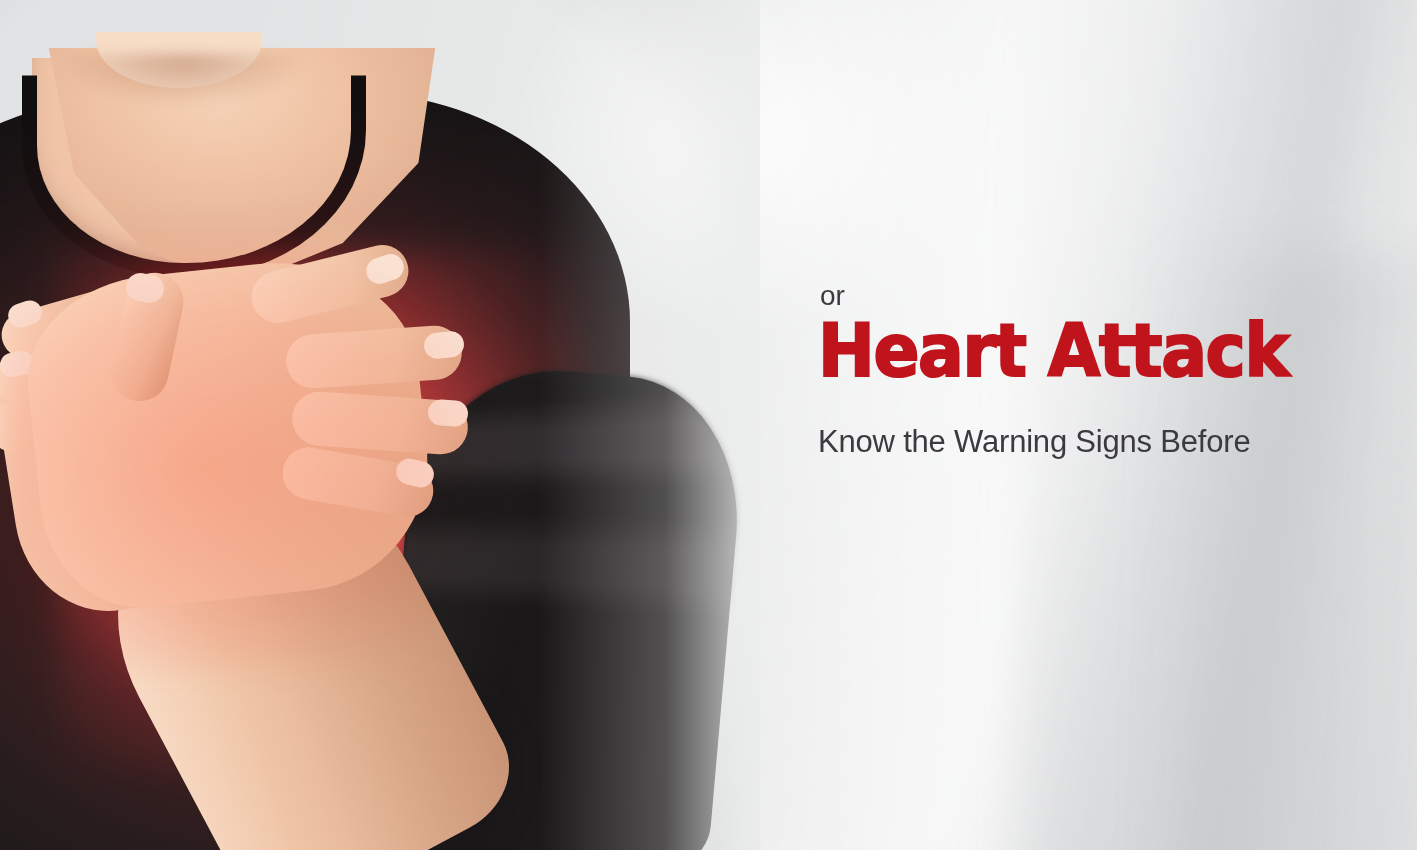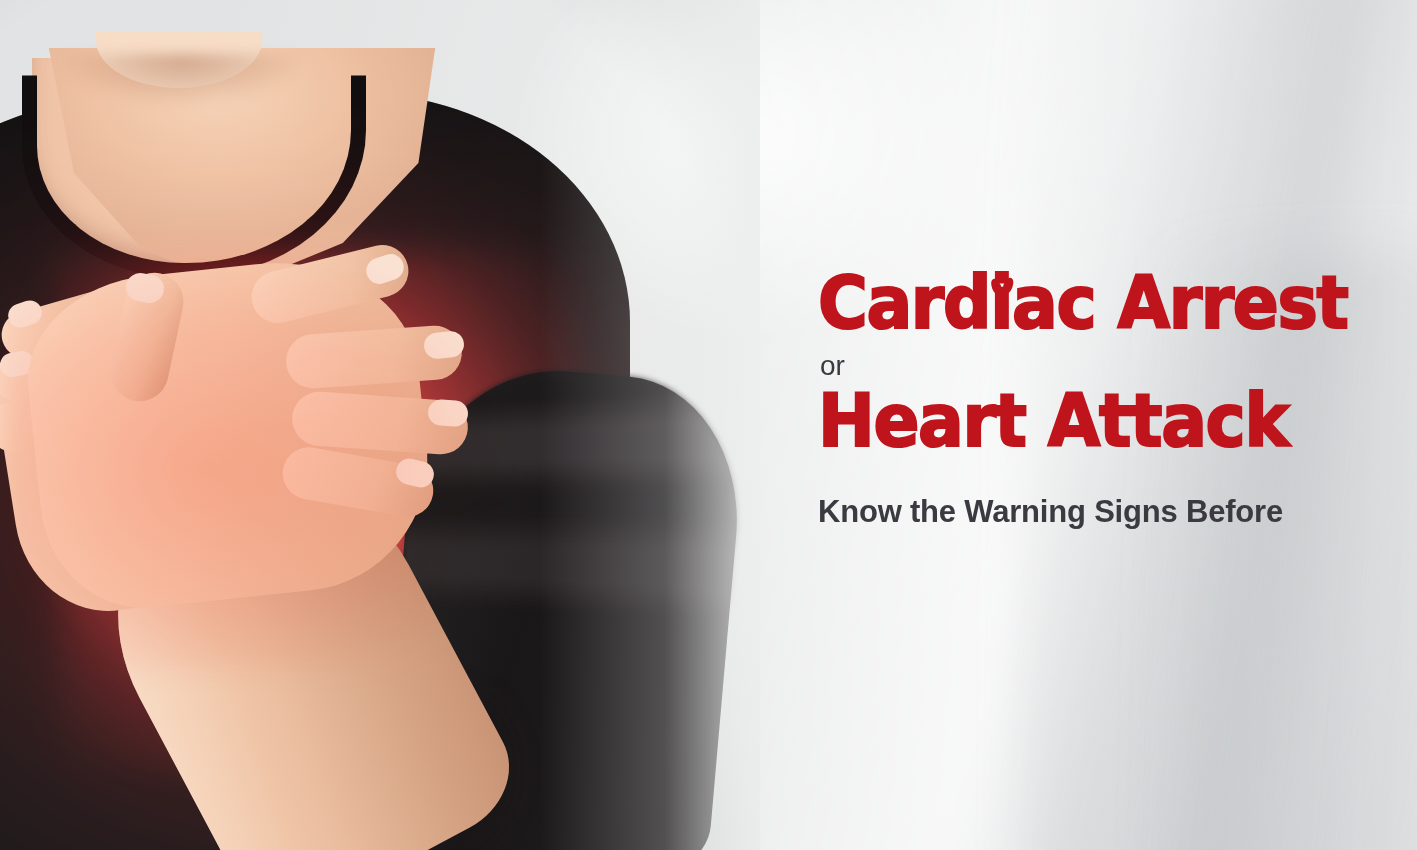--- a/index.html
+++ b/index.html
@@ -335,21 +335,21 @@
     line-height: 1;
     color: #3a3a40;
     margin: 14px 0 6px 2px;
     letter-spacing: 0px;
   }
   .headline.line2 {
     margin-top: 2px;
   }
   .sub1 {
     font-family: "Liberation Sans", sans-serif;
-    font-weight: 700;
+    font-weight: 400;
     font-size: 31px;
     line-height: 1.18;
     color: #3a3a40;
     margin-top: 38px;
     letter-spacing: -0.2px;
     white-space: nowrap;
   }
   .sub2 {
     font-family: "Liberation Sans", sans-serif;
     font-weight: 700;
@@ -426,27 +426,20 @@
     <div class="nail" style="left:126px; top:274px; width:38px; height:28px; transform:rotate(10deg);"></div>
 
     <div class="hands-tint"></div>
 
     <div class="photo-vignette"></div>
     <div class="photo-feather"></div>
   </div>
 
   <div class="text-block">
 
-    <div style="position:relative;">
-      <div class="headline line1">Cardiac Arrest</div>
-      <svg class="leaf-dot" viewBox="0 0 28 24">
-        <ellipse cx="8.5" cy="11" rx="4.6" ry="8.6" transform="rotate(-22 8.5 11)" fill="#C0141C"></ellipse>
-        <ellipse cx="20" cy="10" rx="4.6" ry="8.6" transform="rotate(22 20 10)" fill="#C0141C"></ellipse>
-      </svg>
-    </div>
 
     <div class="or-word">or</div>
 
     <div class="headline line2">Heart Attack</div>
 
     <div class="sub1">Know the Warning Signs Before</div>
 
   </div>
 
 </div>

